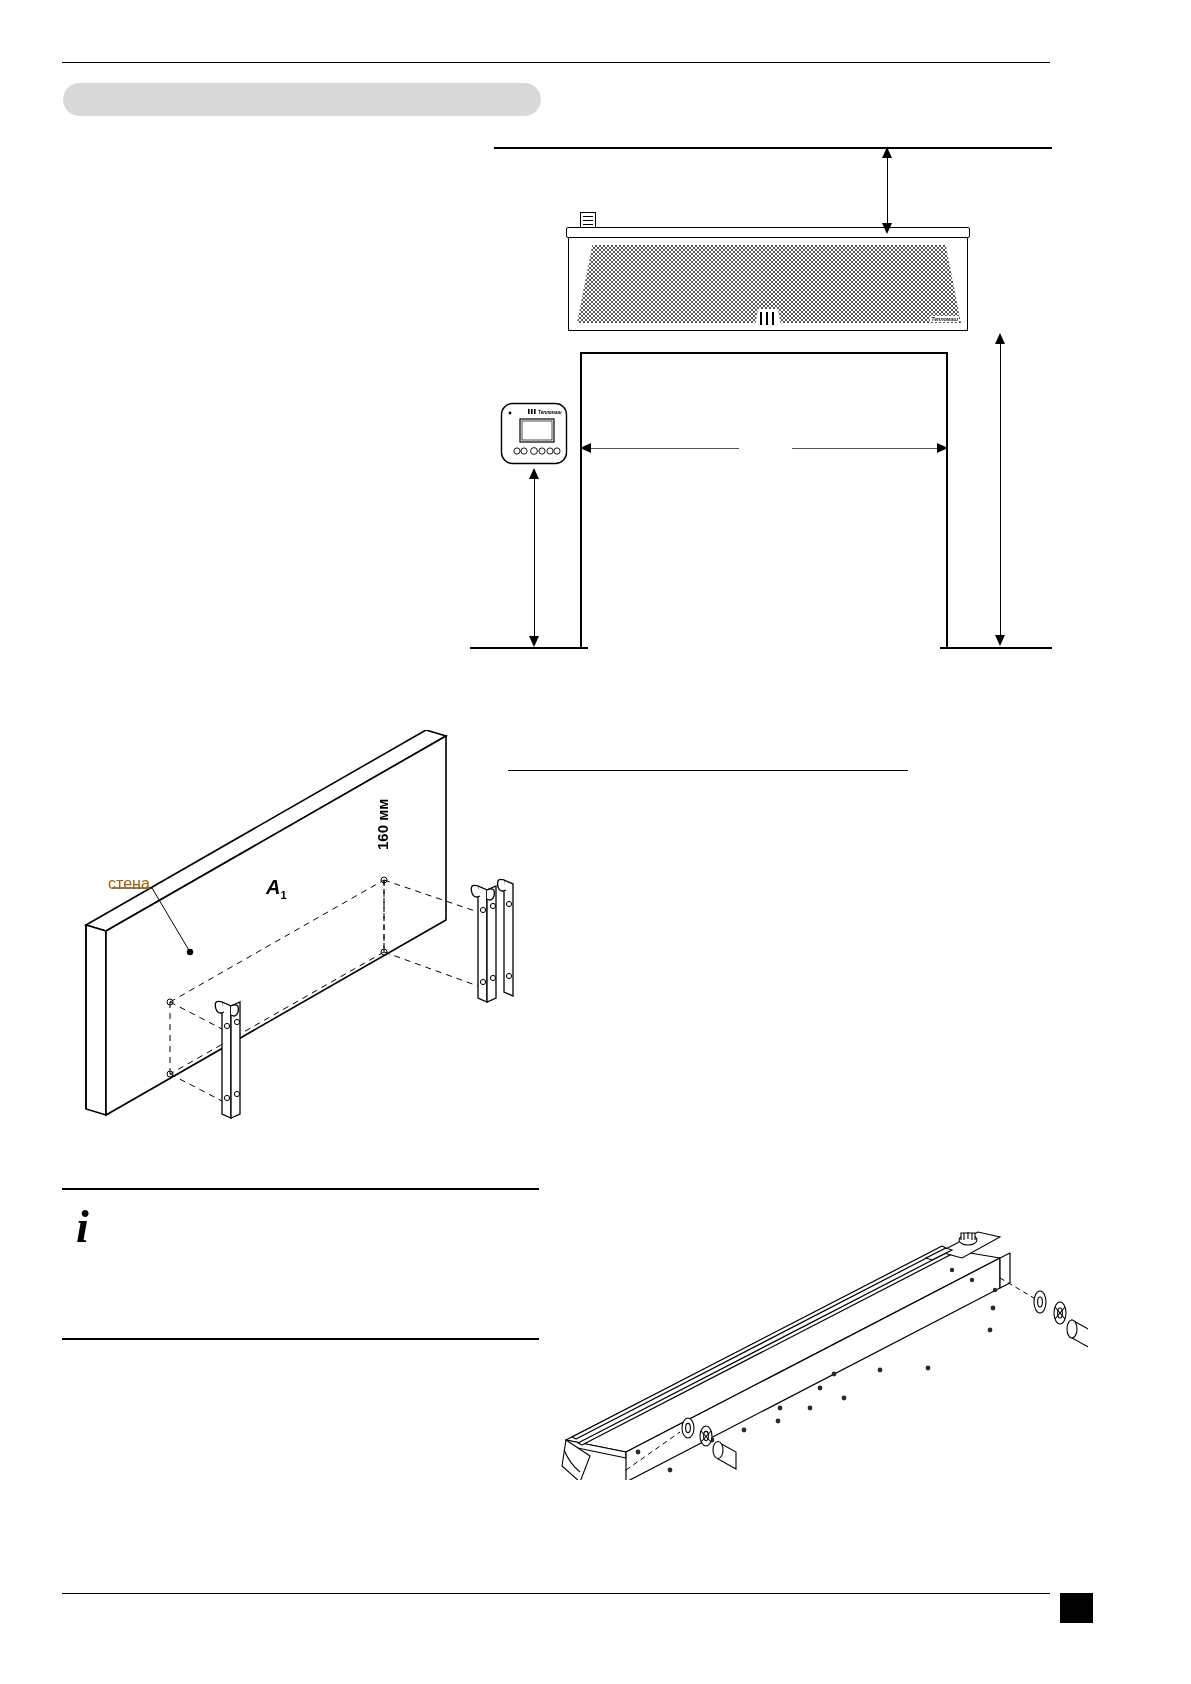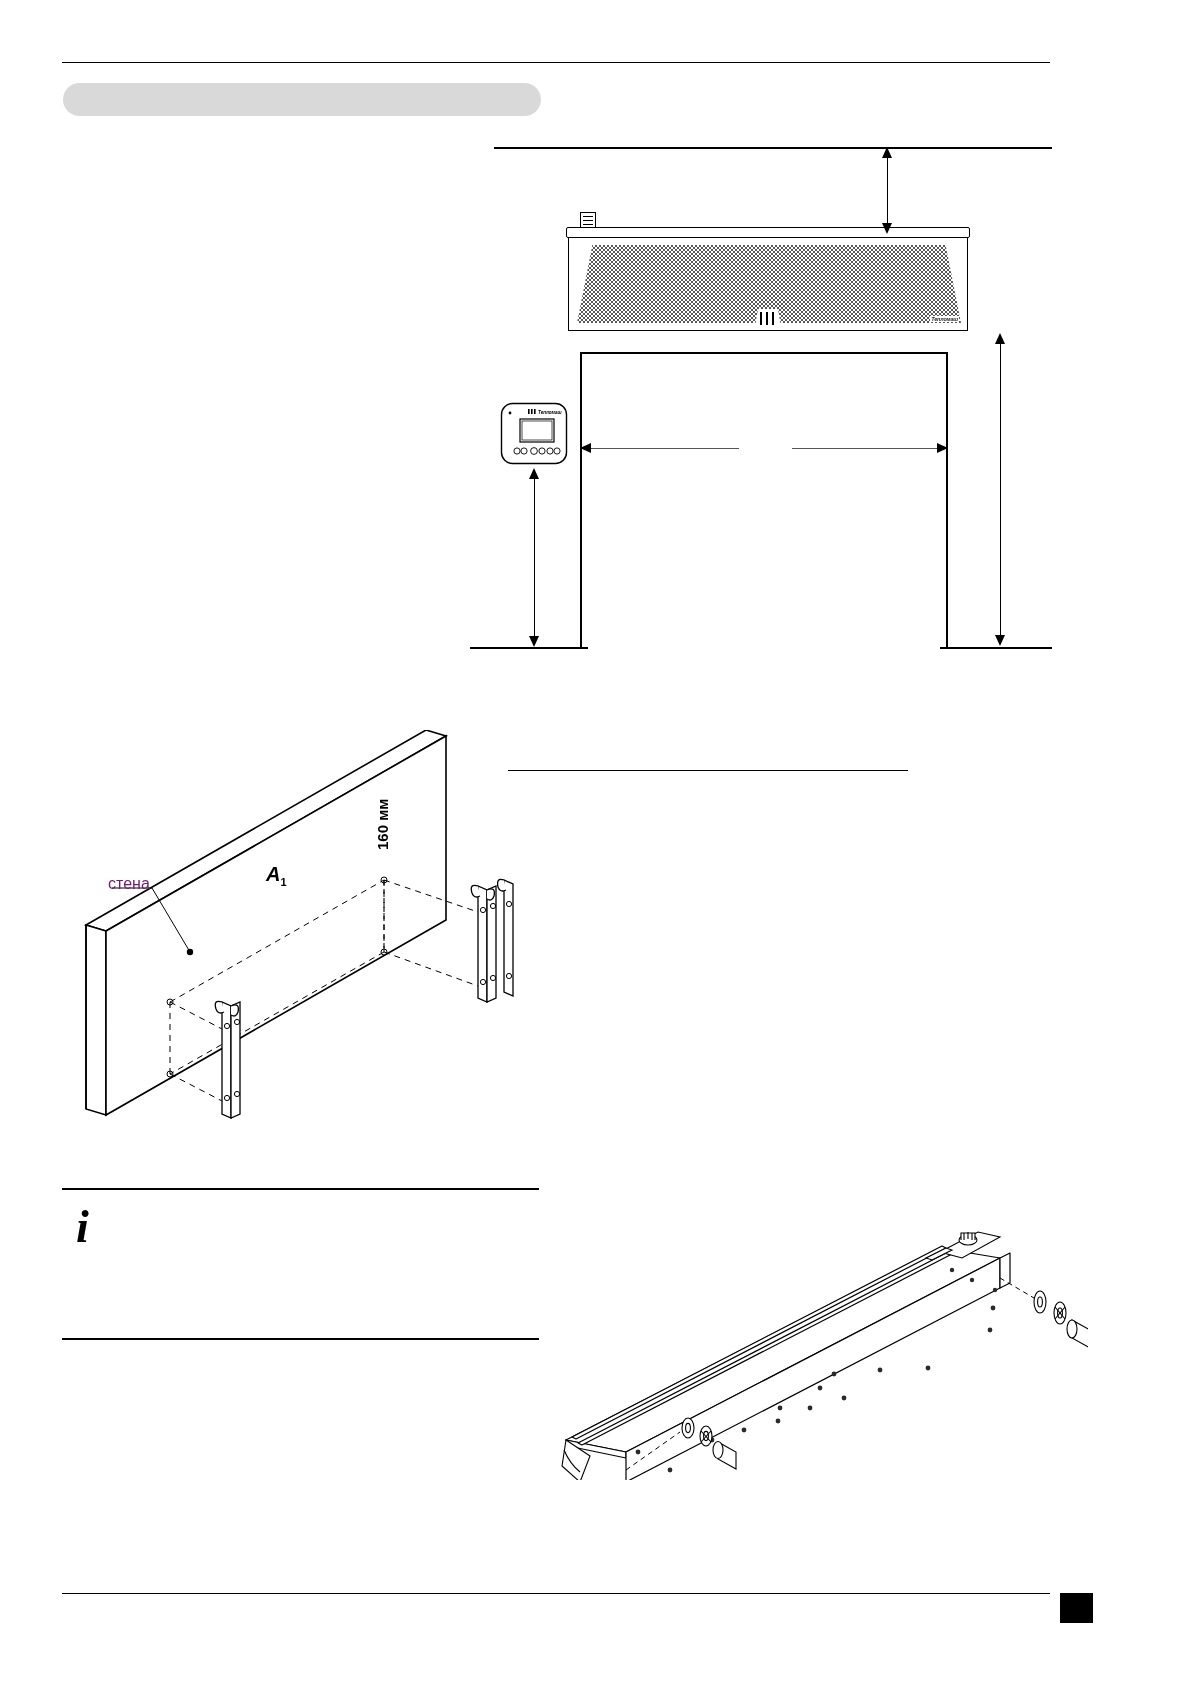--- a/index.html
+++ b/index.html
@@ -81,22 +81,22 @@
   .ah.right{border-top:5px solid transparent;border-bottom:5px solid transparent;
          border-left:11px solid #000;}
 
   .dimlabel{position:absolute;font-size:12px;font-weight:bold;color:#000;
             white-space:nowrap;}
 
   
   .fig2{position:absolute;left:62px;top:700px;width:470px;height:430px;}
   .wall{position:absolute;left:12px;top:30px;width:350px;height:390px;}
   .wall svg{position:absolute;left:0;top:0;}
-  .lbl-stena{position:absolute;left:34px;top:145px;font-size:16px;color:#701a75;}
-  .lbl-a1{position:absolute;left:192px;top:133px;font-size:20px;
+  .lbl-stena{position:absolute;left:34px;top:145px;font-size:16px;color:#a16207;}
+  .lbl-a1{position:absolute;left:192px;top:146px;font-size:20px;
           font-weight:bold;font-style:italic;}
   .lbl-a1 sub{font-size:11px;font-style:normal;}
   .lbl-160{position:absolute;left:300px;top:120px;font-size:15px;
            font-weight:bold;transform:rotate(-90deg);transform-origin:left top;
            white-space:nowrap;}
 
   
   
   .note{position:absolute;left:62px;top:1188px;width:477px;height:152px;
         border-top:2px solid #000;border-bottom:2px solid #000;

